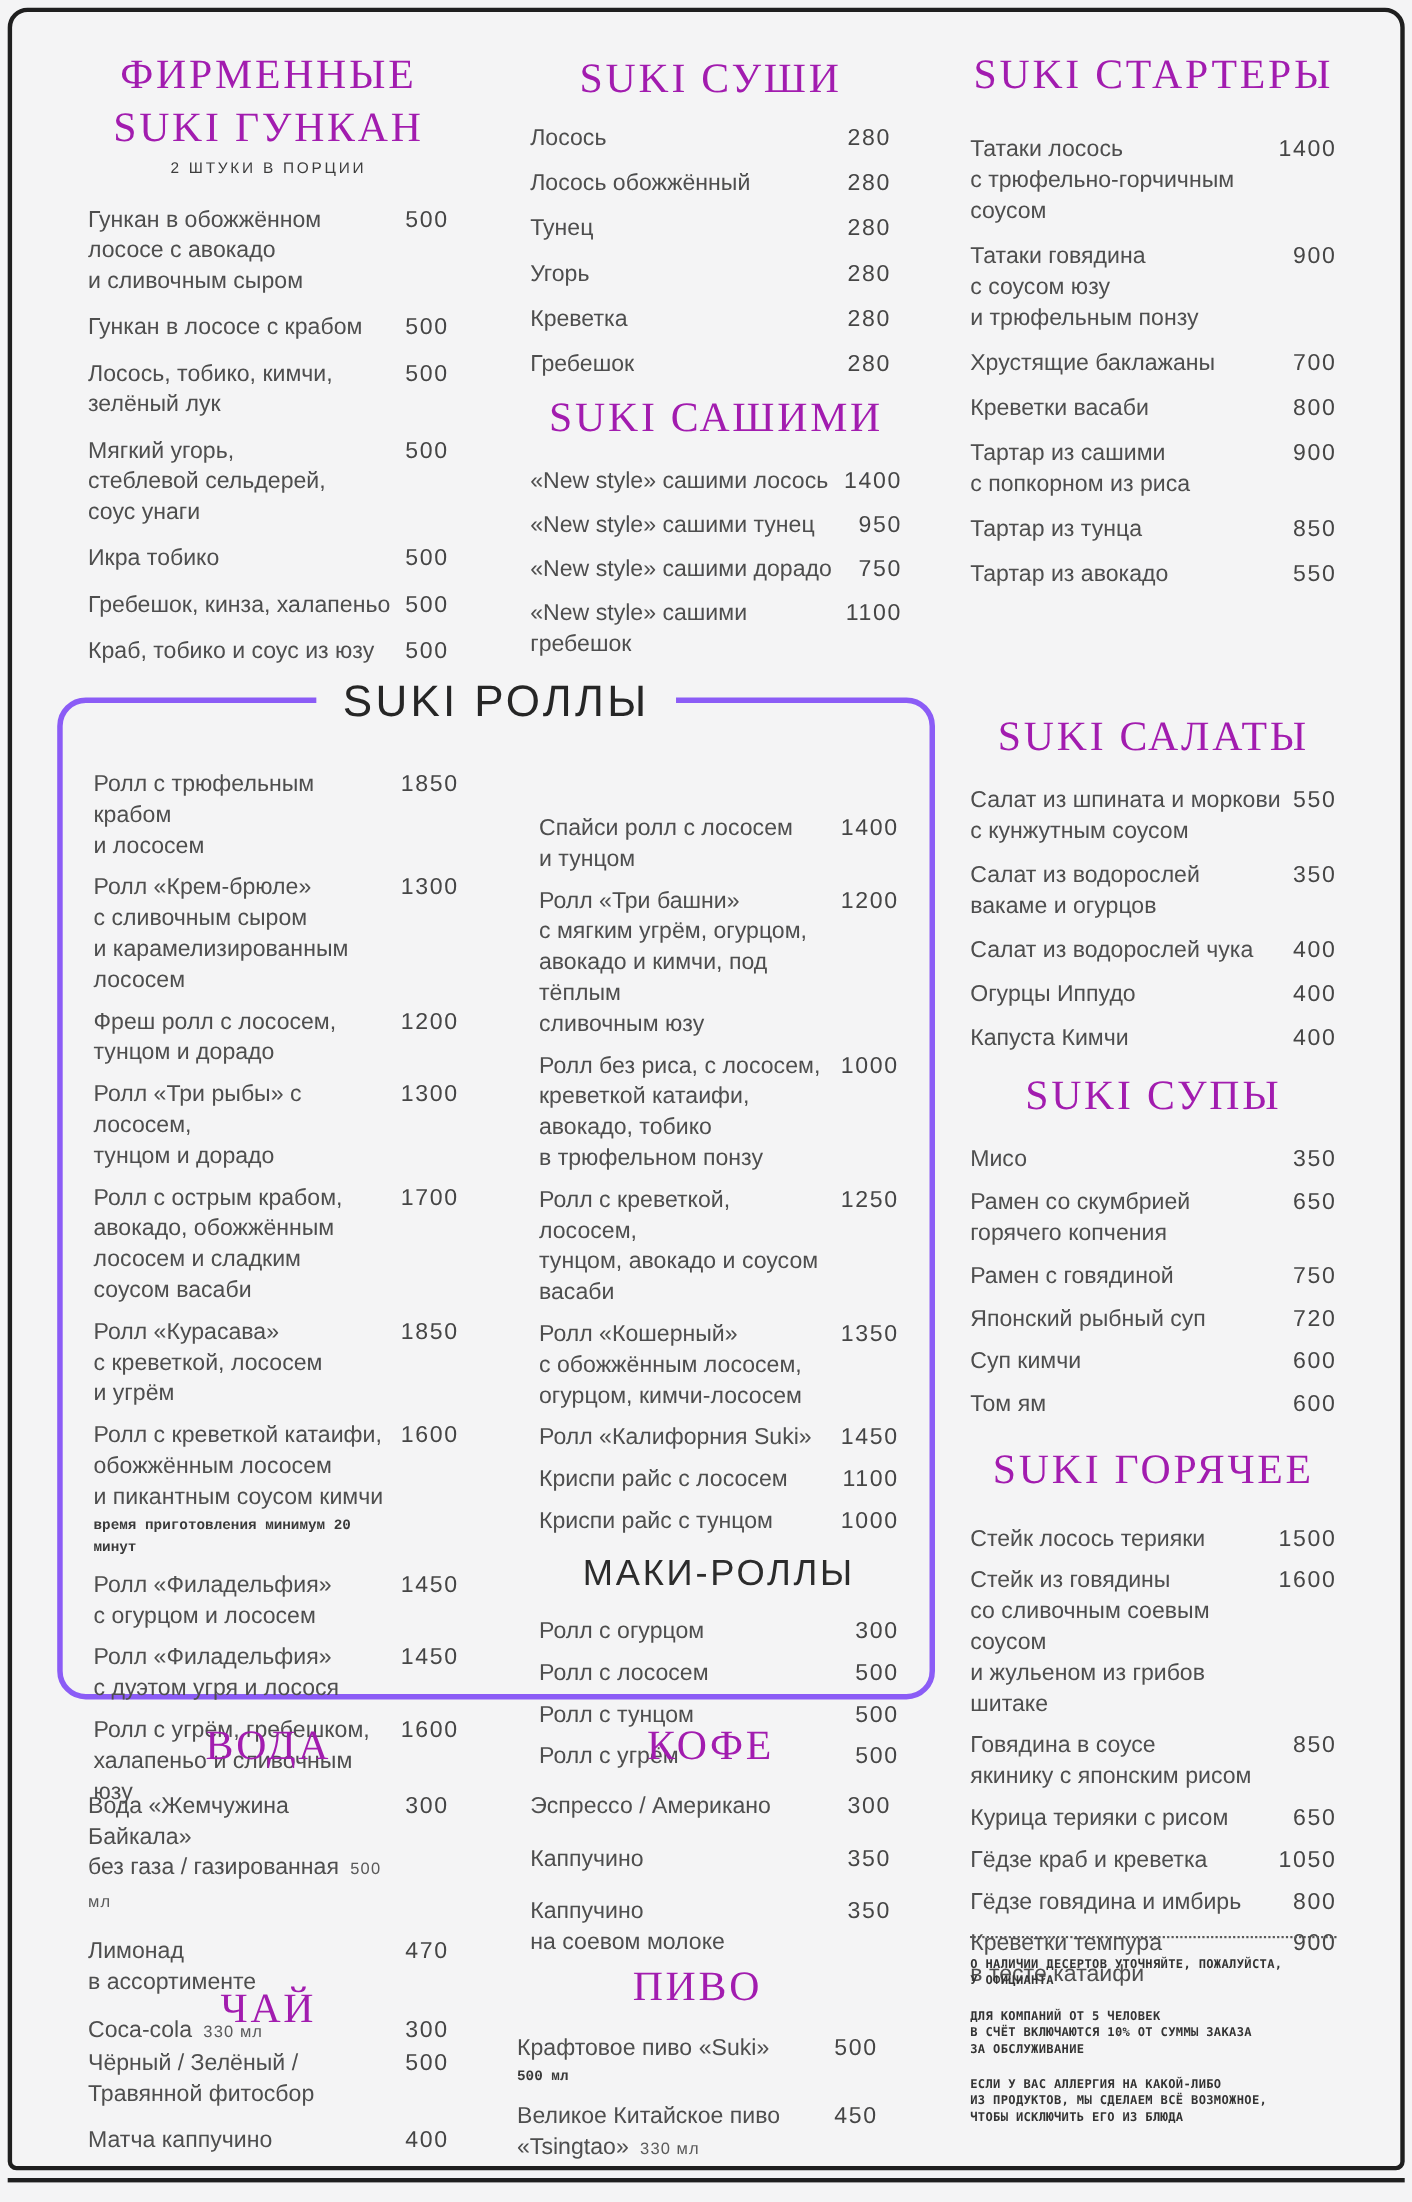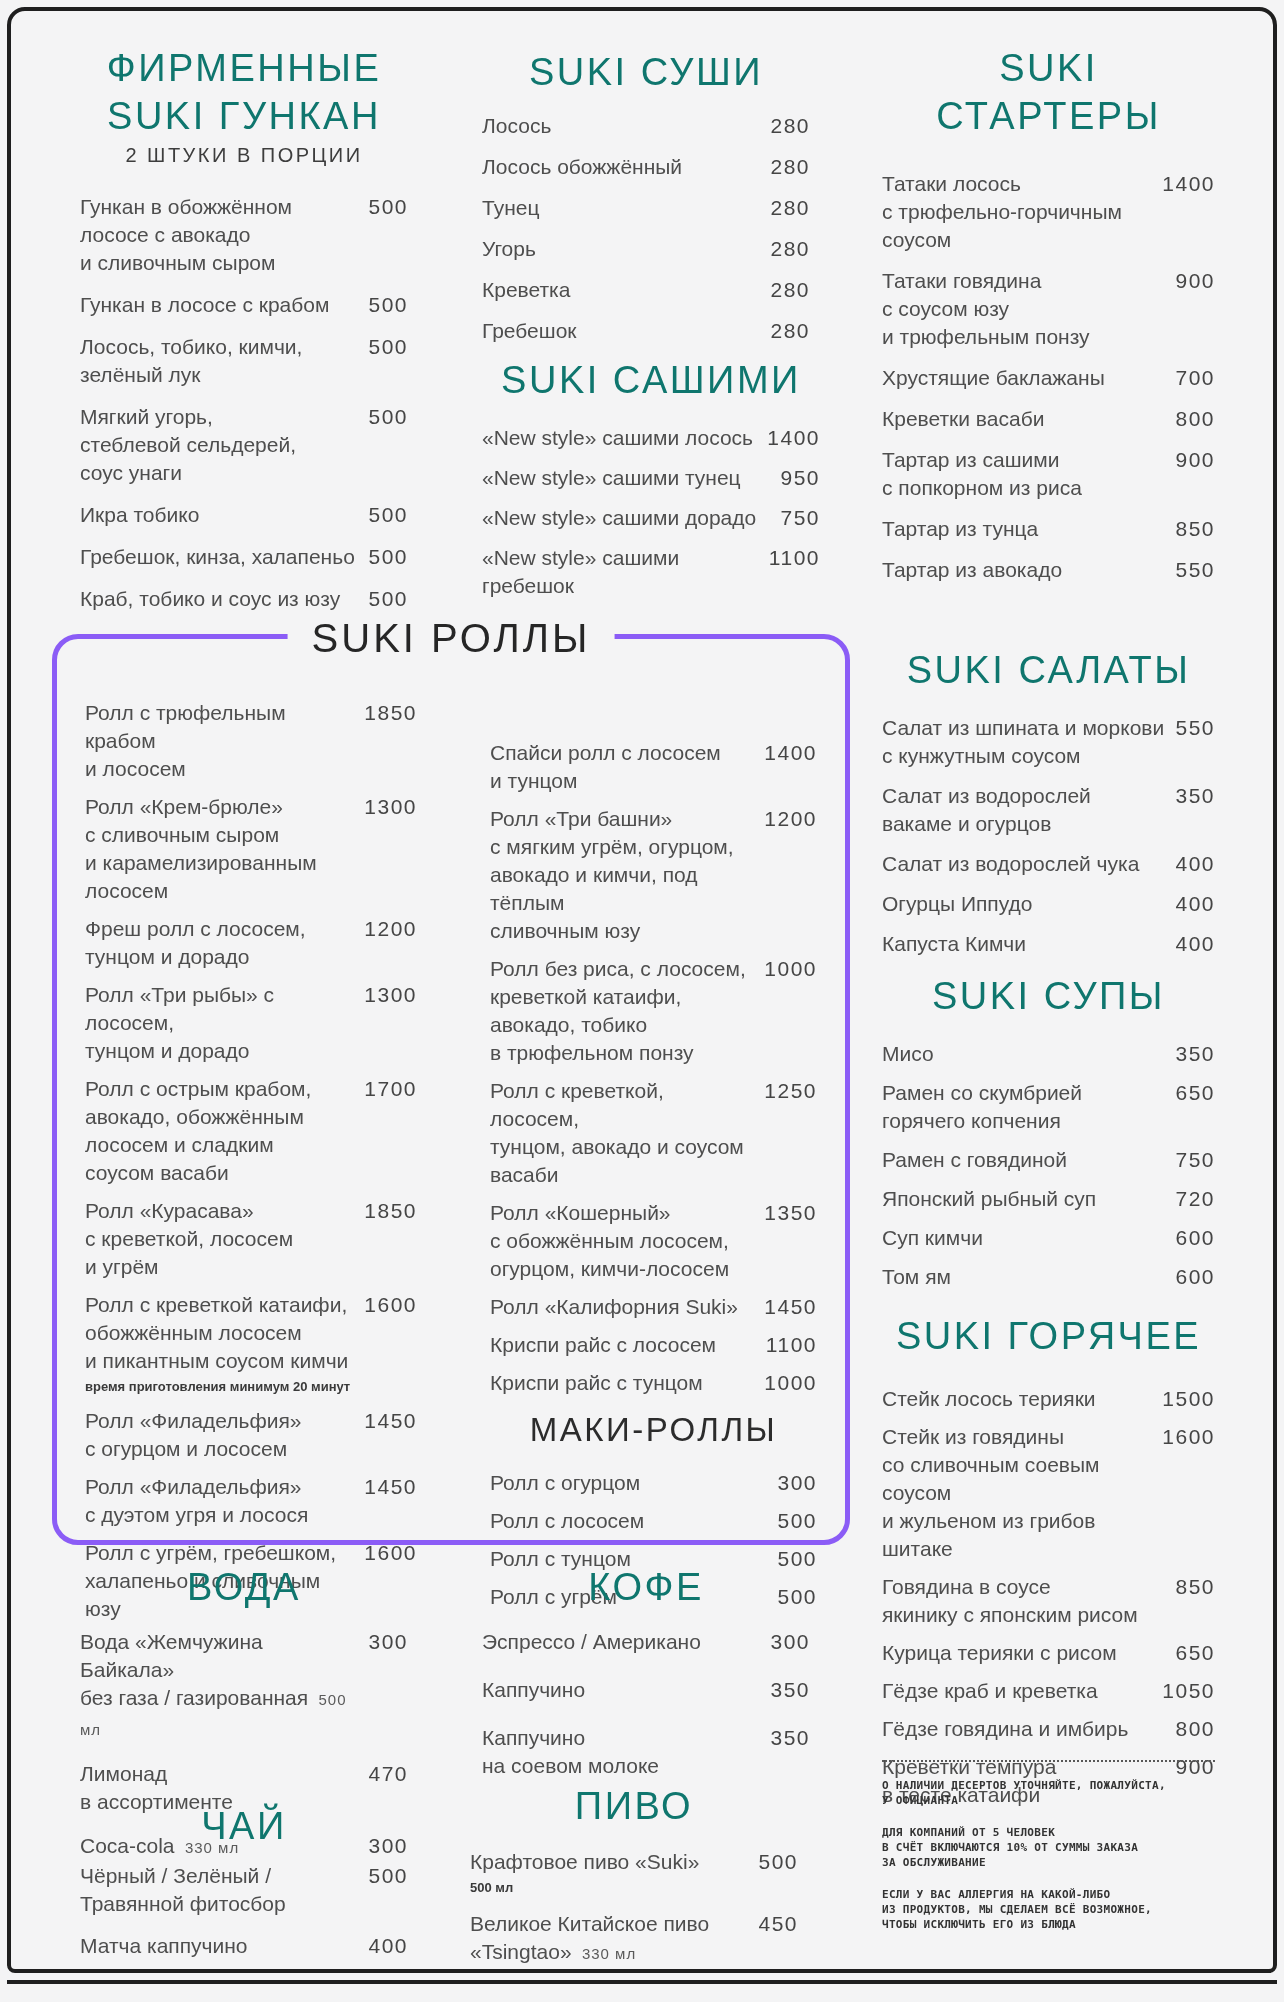--- a/index.html
+++ b/index.html
@@ -14,34 +14,34 @@
     position:absolute;left:7px;top:7px;right:7px;height:1958px;
     border:4px solid #1f1f1f;border-radius:18px 18px 8px 8px;
     pointer-events:none;
   }
   .bottom-line2{
     position:absolute;left:7px;right:7px;top:1980px;height:4px;background:#1f1f1f;
   }
   section{position:absolute;}
   h2.title{
     margin:0;font-size:38px;font-weight:300;letter-spacing:2.5px;
-    color:#0f766e;text-align:center;line-height:48px;
+    color:#a21caf;text-align:center;line-height:48px;font-family:Liberation Serif, serif;
   }
   .subtitle{
-    text-align:center;font-size:20px;letter-spacing:2.5px;color:#3d3d3d;
+    text-align:center;font-size:14px;letter-spacing:2.5px;color:#3d3d3d;
     font-weight:500;margin-top:4px;
   }
   .items{margin-top:0;}
   .item{display:flex;align-items:flex-start;}
   .item-name{flex:1;font-size:21px;line-height:28px;color:#4e4e4e;}
   .item-price{font-size:21px;line-height:28px;color:#454545;letter-spacing:1.5px;
     white-space:nowrap;padding-left:10px;}
   .inline-note{font-size:15px;letter-spacing:1px;color:#5a5a5a;}
   .item-note{font-size:13px;line-height:20px;color:#3a3a3a;
-    font-family:Liberation Sans, sans-serif;font-weight:bold;margin-top:2px;}
+    font-family:Liberation Mono, monospace;font-weight:bold;margin-top:2px;}
 
   
   #sec-gunkan{left:80px;top:44px;width:328px;}
   #sec-gunkan .items{margin-top:26px;}
   #sec-gunkan .item{margin-bottom:14px;}
 
   #sec-sushi{left:482px;top:48px;width:328px;}
   #sec-sushi .items{margin-top:16px;}
   #sec-sushi .item{margin-bottom:13px;}
 

